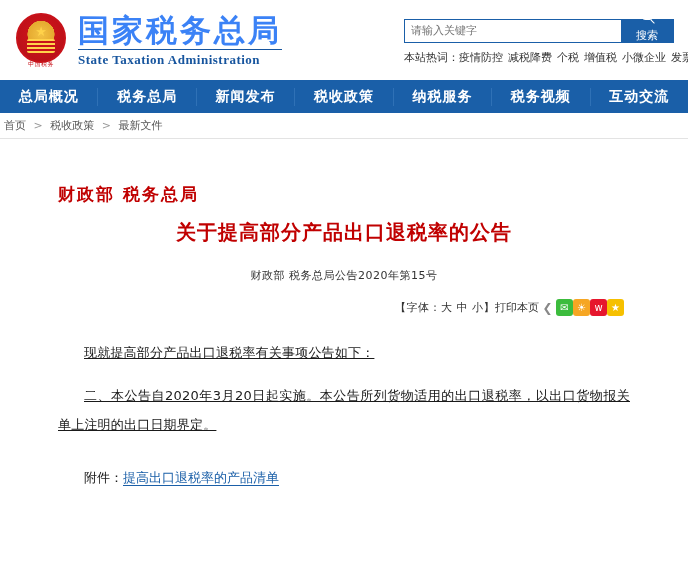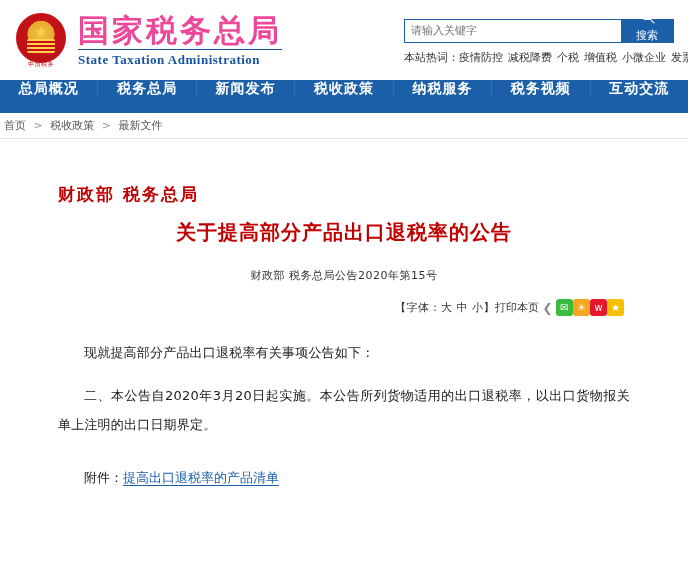--- a/index.html
+++ b/index.html
@@ -62,21 +62,21 @@
     text-align: center;
     font-size: 6px;
     color: #c8121a;
     letter-spacing: 0.5px;
   }
   .titleblock { flex: 0 0 auto; }
   .title-cn {
     font-family: "DejaVu Sans", "Liberation Sans", sans-serif;
     font-size: 31px;
     font-weight: bold;
-    color: #ec4899;
+    color: #3b82f6;
     letter-spacing: 3px;
     line-height: 36px;
   }
   .title-en {
     font-family: "Liberation Serif", "DejaVu Serif", serif;
     font-size: 13px;
     font-weight: bold;
     color: #17559e;
     letter-spacing: 0.5px;
     border-top: 1px solid #17559e;
@@ -141,21 +141,21 @@
     color: #333;
     text-decoration: none;
     margin-right: 5px;
   }
 
   
   .nav {
     height: 33px;
     background: #1a5fa8;
     display: flex;
-    align-items: flex-start;
+    align-items: center;
   }
   .nav-item {
     flex: 1;
     color: #fff;
     font-size: 14px;
     font-weight: bold;
     letter-spacing: 1px;
     display: flex;
     align-items: center;
     justify-content: center;
@@ -234,21 +234,21 @@
   .ico-star { background: #f6c000; }
 
   .body-text {
     margin-top: 22px;
     font-size: 13px;
     color: #1a1a1a;
     line-height: 29px;
     text-align: justify;
     letter-spacing: 0.2px;
   }
-  .body-text p { margin: 8px 0 14px 0; text-indent: 2em; }
+  .body-text p { margin: 8px 0 14px 0; text-indent: 2em; text-decoration: underline; }
   .attach {
     margin-top: 26px;
     font-size: 13px;
     line-height: 26px;
     text-indent: 2em;
   }
   .attach .label { color: #1a1a1a; }
   .attach a {
     color: #1a5fa8;
     text-decoration: none;

